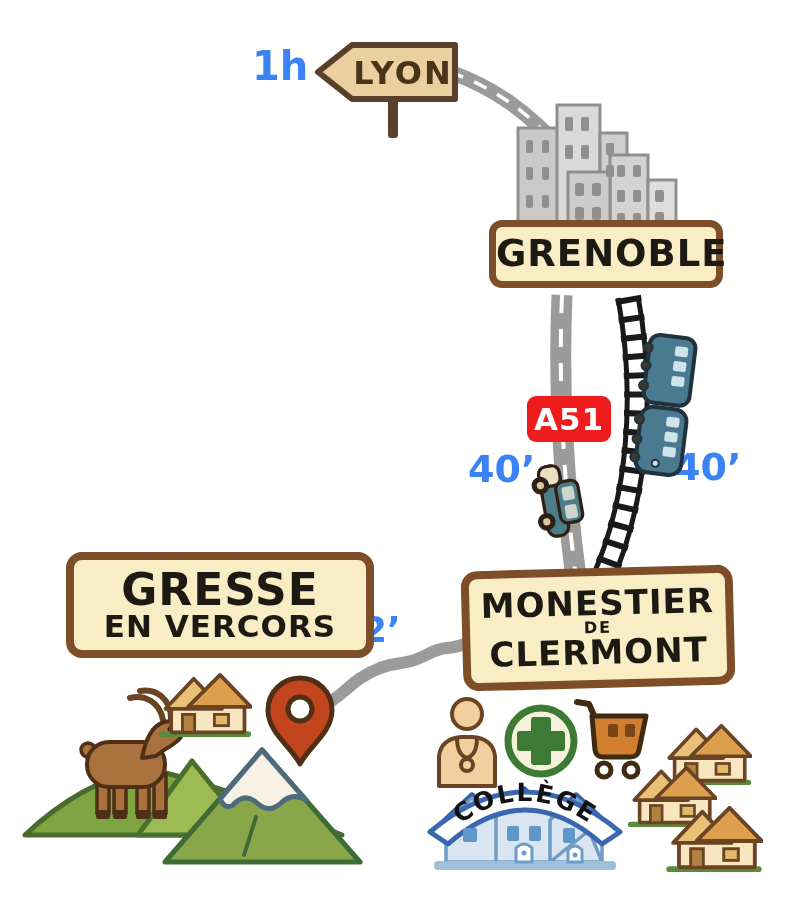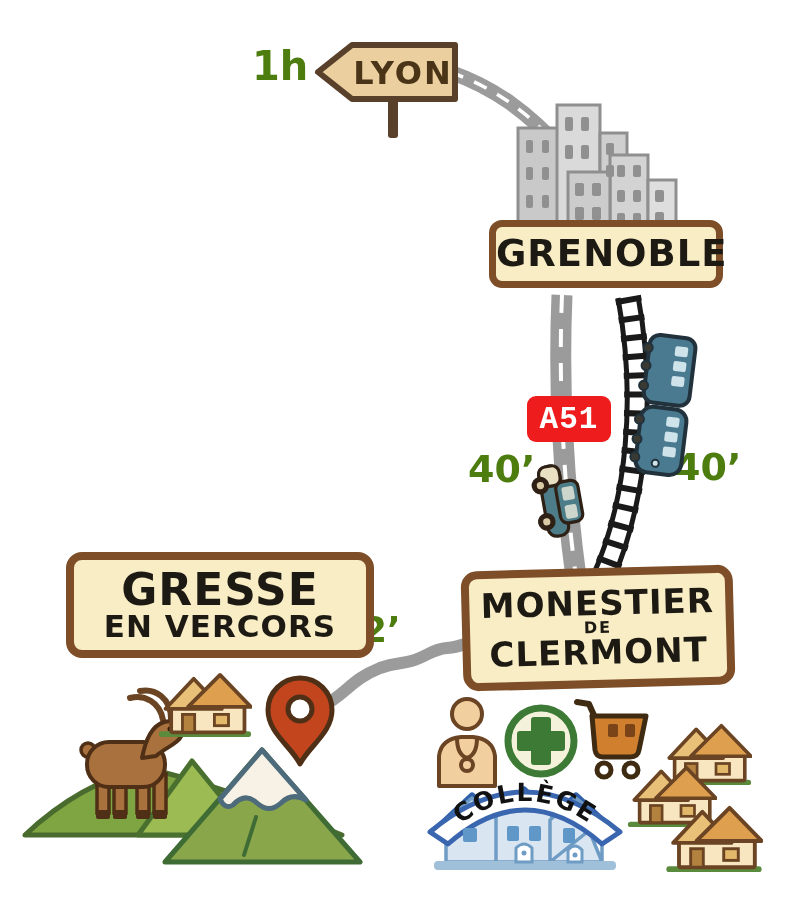--- a/index.html
+++ b/index.html
@@ -1,30 +1,30 @@
 <!DOCTYPE html>
 <html><head>
 <meta charset="utf-8">
 <style>
   html,body{margin:0;padding:0;background:#fff;}
   #canvas{position:relative;width:792px;height:915px;background:#ffffff;overflow:hidden;
           font-family:"DejaVu Sans",sans-serif;}
   .abs{position:absolute;}
-  .time{font-weight:bold;color:#4d7c0f;line-height:1;}
+  .time{font-weight:bold;color:#3b82f6;line-height:1;}
   .sign{background:#f9edc6;border:8px solid #7d4e28;border-radius:16px;color:#1d1a14;
         font-weight:bold;text-align:center;display:flex;flex-direction:column;
         justify-content:center;box-sizing:border-box;letter-spacing:1px;line-height:0.98;}
   #sign-grenoble{left:489px;top:220px;width:234px;height:68px;font-size:37px;border-width:7px;border-radius:13px;}
   #sign-monestier{left:462px;top:568px;width:272px;height:120px;font-size:34px;transform:rotate(-1.5deg);}
   #sign-monestier .mid{font-size:16px;letter-spacing:2px;}
   #sign-gresse{left:66px;top:552px;width:308px;height:106px;font-size:44px;}
   #sign-gresse .sub{font-size:31px;}
   #badge-a51{left:527px;top:396px;width:84px;height:46px;background:#ee1c1c;border-radius:9px;
              color:#fff;font-weight:bold;font-size:31px;display:flex;align-items:center;
-             justify-content:center;letter-spacing:1px;font-family:Liberation Mono, monospace;}
+             justify-content:center;letter-spacing:1px;}
   #lbl-1h{left:252px;top:46px;font-size:40px;}
   #lbl-30{left:468px;top:450px;font-size:38px;}
   #lbl-40{left:674px;top:448px;font-size:38px;text-align:right;}
   #lbl-15{left:362px;top:612px;font-size:36px;}
   svg{display:block;overflow:visible;}
 </style>
 </head>
 <body>
 
 <div id="canvas">

